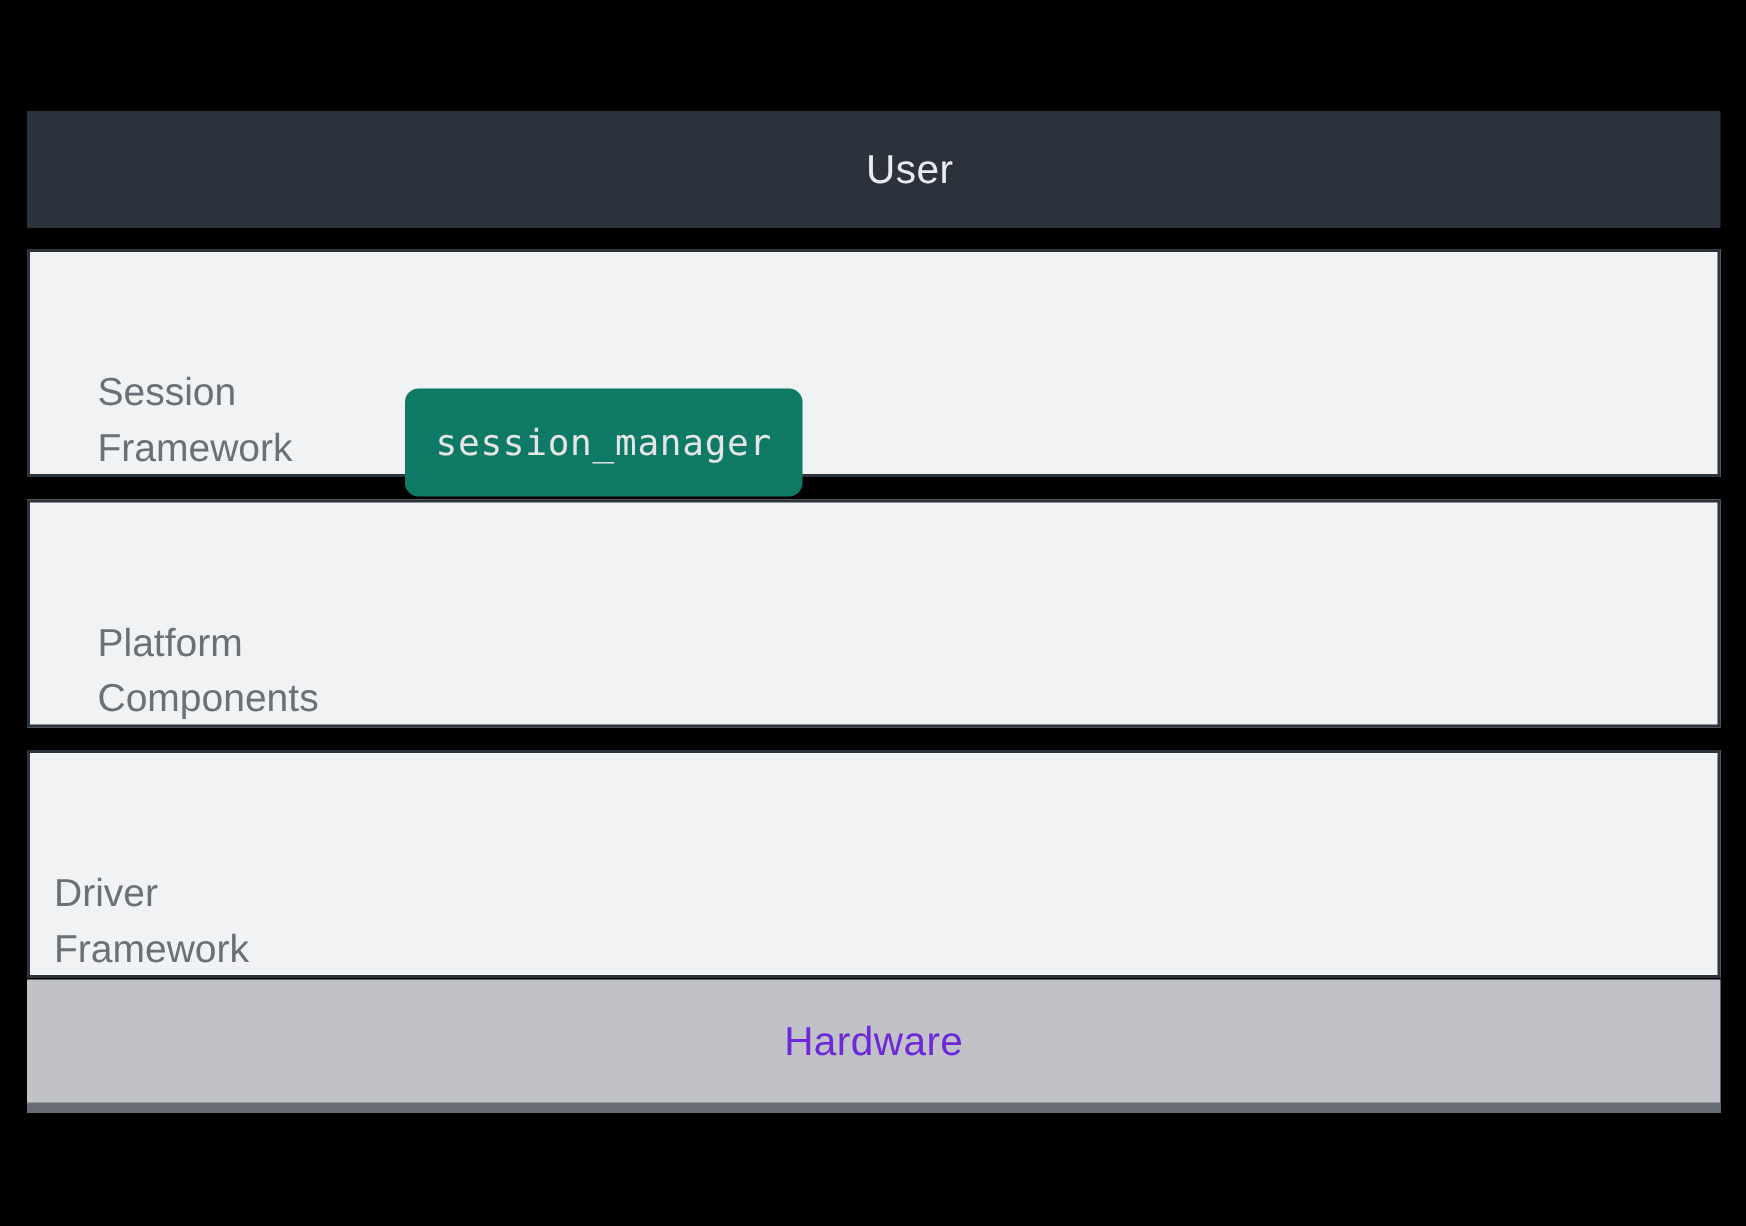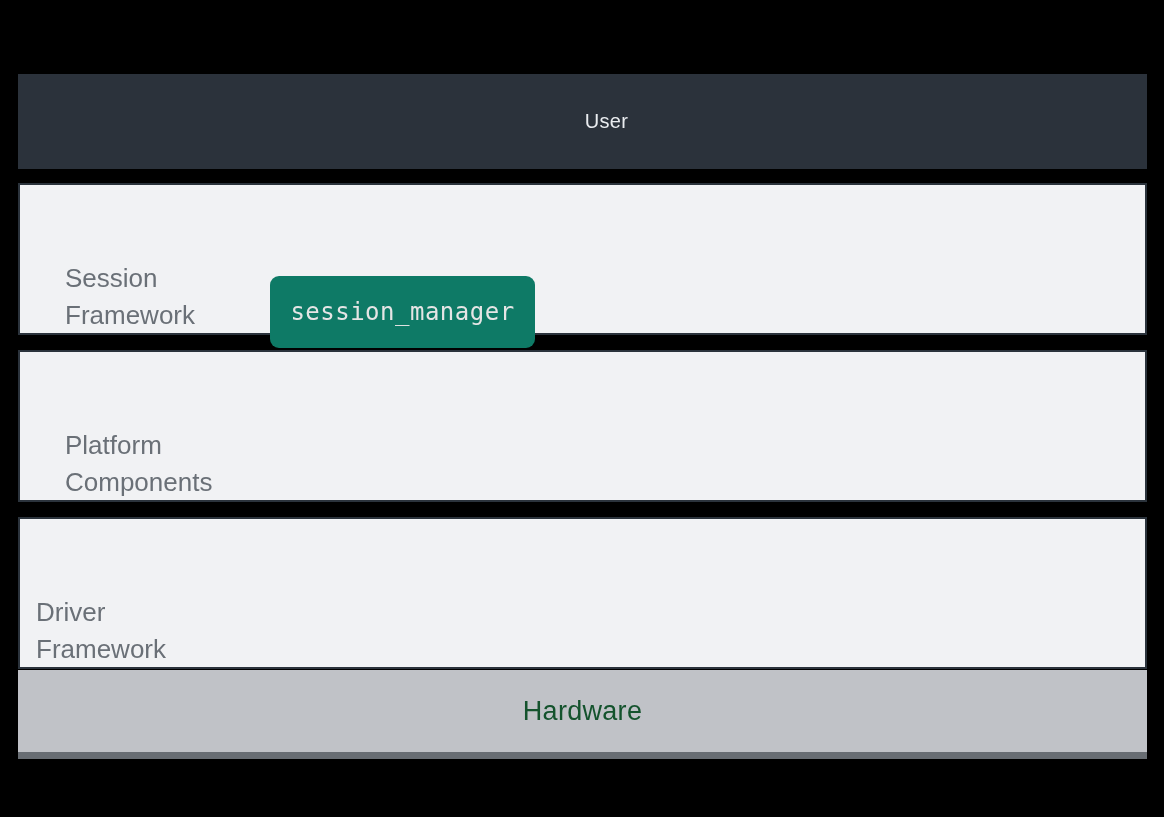--- a/index.html
+++ b/index.html
@@ -14,24 +14,24 @@
     flex-direction: column;
     font-family: "Liberation Sans", "DejaVu Sans", sans-serif;
   }
   .bar {
     display: flex;
     align-items: center;
     justify-content: center;
     box-sizing: border-box;
   }
   .user-bar {
-    height: 95px;
+    height: 78px;
     background: #2b323b;
     color: #e9ecef;
-    font-size: 20px;
+    font-size: 27px;
     letter-spacing: 0.3px;
     margin-bottom: 14px;
     padding-left: 48px;
   }
   .panel {
     height: 152px;
     box-sizing: border-box;
     background: #f1f2f4;
     border: 2px solid #2b333c;
     margin-bottom: 15px;
@@ -64,21 +64,21 @@
     justify-content: center;
     font-family: "DejaVu Sans Mono", "Liberation Mono", monospace;
     font-size: 24px;
     font-weight: 500;
     letter-spacing: 0.5px;
   }
   .hardware-bar {
     height: 89px;
     background: #c0c2c7;
     border-bottom: 7px solid #686d73;
-    color: #14532d;
+    color: #6d28d9;
     font-size: 27px;
     letter-spacing: 0.3px;
   }
 </style>
 </head>
 <body>
 
 <div class="stage">
 
   <div class="bar user-bar">

